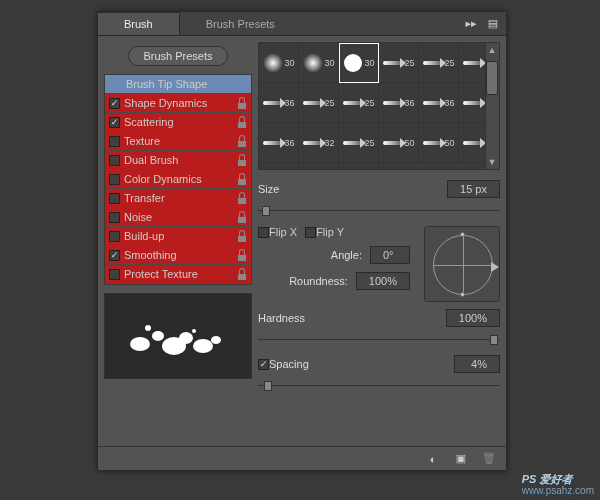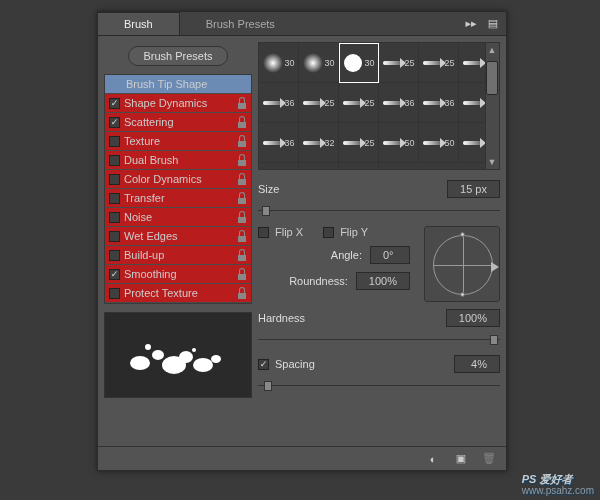--- a/index.html
+++ b/index.html
@@ -26,21 +26,21 @@
 .swatches{border:1px solid #333;background:#3a3a3a;height:128px;overflow:hidden;position:relative}
 .sw-grid{display:grid;grid-template-columns:repeat(6,1fr)}
 .sw{display:flex;flex-direction:row;align-items:center;justify-content:center;height:40px;border-right:1px solid #333;border-bottom:1px solid #333;cursor:pointer;position:relative}
 .sw.sel{outline:1px solid #fff;outline-offset:-1px}
 .sw-ico{width:22px;height:18px;display:flex;align-items:center;justify-content:center}
 .sw-lbl{font-size:9px;color:#ccc}
 .sbar{position:absolute;right:0;top:0;width:14px;height:100%;background:#4a4a4a;border-left:1px solid #333}
 .thumb{position:absolute;right:1px;top:18px;width:12px;height:34px;background:#707070;border:1px solid #2a2a2a;border-radius:2px}
 .arr{position:absolute;right:2px;width:10px;height:10px;color:#aaa;text-align:center;line-height:10px;font-size:9px}
 .ctrl{margin-top:10px;display:flex;flex-direction:column;gap:7px}
-.line{display:flex;align-items:center;gap:6px}
+.line{display:flex;align-items:center;}
 .lbl{color:#ddd}
 .valbox{background:#444;border:1px solid #2a2a2a;padding:2px 12px;min-width:46px;text-align:right;margin-left:auto}
 .slider{height:8px;position:relative;margin:2px 0 4px}
 .slider::before{content:"";position:absolute;left:0;right:0;top:3px;height:1px;background:#333}
 .knob{position:absolute;top:-1px;width:8px;height:10px;background:#888;border:1px solid #333}
 .angblock{display:flex;gap:14px;align-items:flex-start}
 .angleft{display:flex;flex-direction:column;gap:8px;flex:1}
 .dial{width:76px;height:76px;border:1px solid #333;background:#4a4a4a;border-radius:3px;position:relative}
 .circ{position:absolute;left:8px;top:8px;width:60px;height:60px;border:1px solid #999;border-radius:50%}
 .circ::before{content:"";position:absolute;left:0;top:50%;width:100%;height:1px;background:#999}
@@ -108,25 +108,20 @@
             <span>Transfer</span>
             <span class="lock"></span>
           </div>
           <div class="row">
             <span class="chk"></span>
             <span>Noise</span>
             <span class="lock"></span>
           </div>
           <div class="row">
             <span class="chk"></span>
-            <span>Wet Edges</span>
-            <span class="lock"></span>
-          </div>
-          <div class="row">
-            <span class="chk"></span>
             <span>Build-up</span>
             <span class="lock"></span>
           </div>
           <div class="row">
             <span class="chk on"></span>
             <span>Smoothing</span>
             <span class="lock"></span>
           </div>
           <div class="row">
             <span class="chk"></span>

